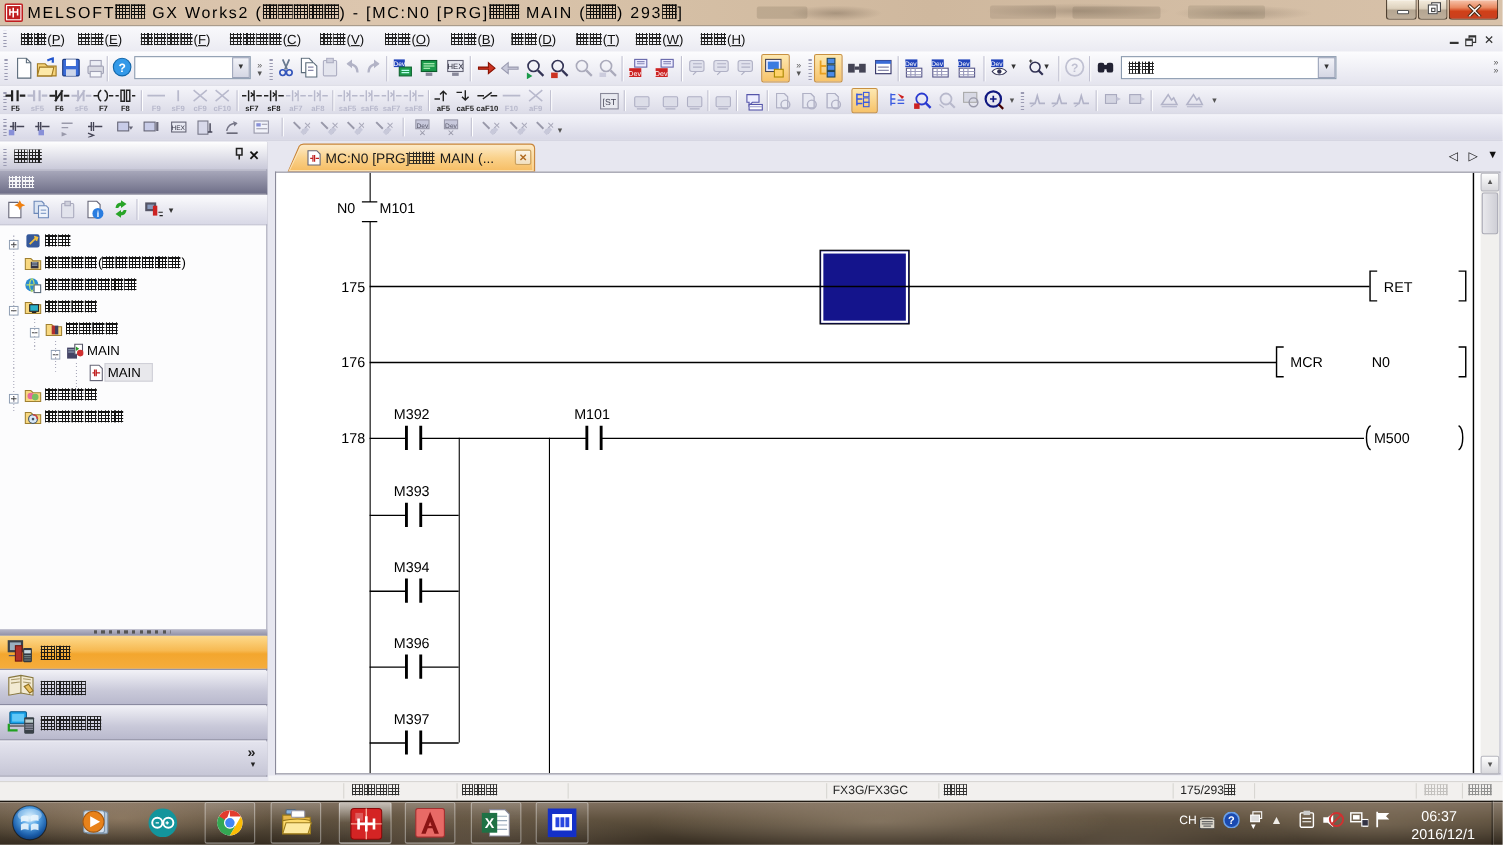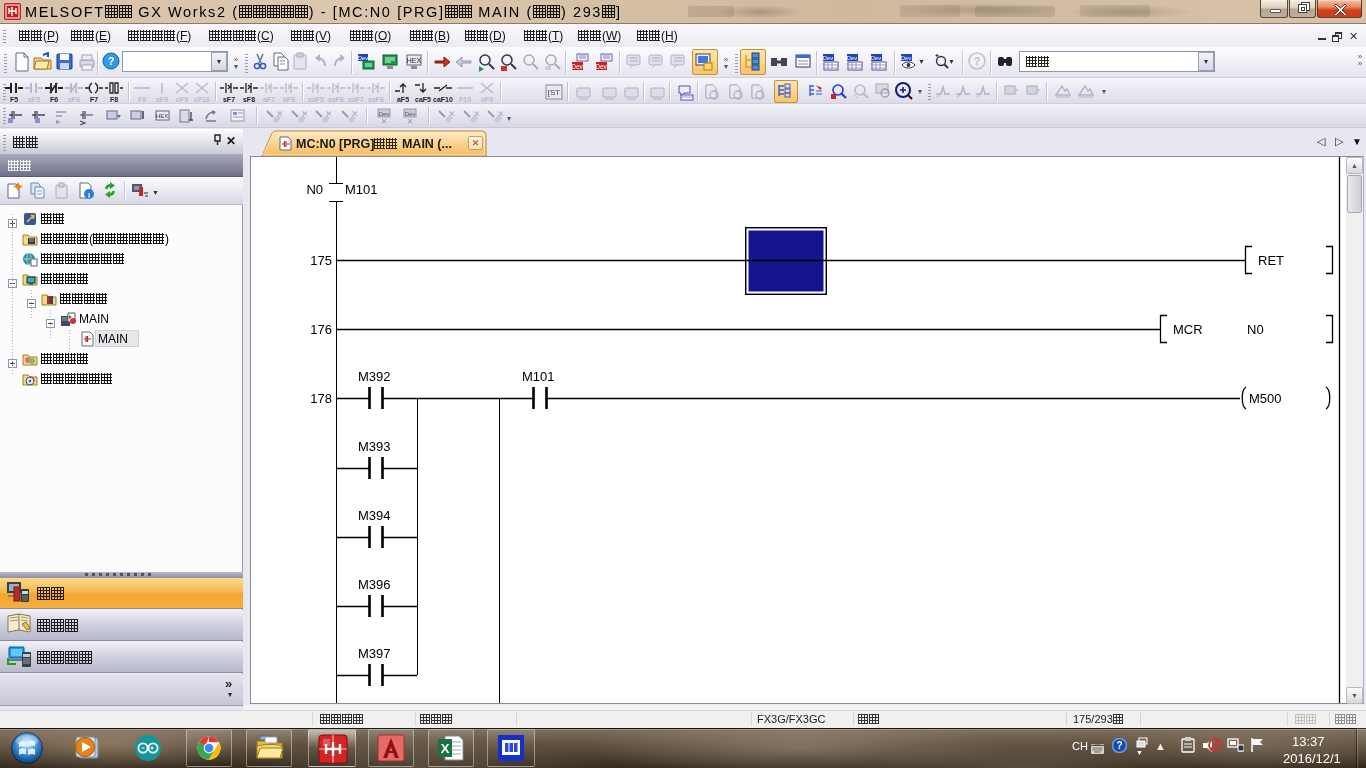--- a/index.html
+++ b/index.html
@@ -708,21 +708,21 @@
         <stop offset="1" stop-color="#f6bc62"></stop>
       </linearGradient>
     </defs>
     <path d="M12 26 L22 3 Q23 1 26 1 L232 1 Q236 1 236 5 L236 26 Z" fill="url(#tabg)" stroke="#c8853a"></path>
 <path d="M13 25 L23 4 Q24 2.5 26 2.5 L231 2.5 Q234.5 2.5 234.5 5 L234.5 25 Z" fill="none" stroke="#fde8c0" opacity=".8"></path>
 </svg>
 <div class="abs" style="left:279px;top:136px"><svg width="13" height="15" style="">
       <path d="M1 1h8l3 3v10H1z" fill="#fff" stroke="#667"></path>
       <path d="M3 8h2M8 8h3M5.5 5v6M7 5v6" stroke="#c02020" stroke-width="1.1" fill="none"></path>
     </svg></div>
-<div class="abs" style="left:296px;top:137px;font-size:12.5px;font-weight:bold;color:#1a1a1a">MC:N0 [PRG]<i class="cj s12"></i><i class="cj s12"></i> MAIN (...</div>
+<div class="abs" style="left:296px;top:137px;font-size:12.5px;font-weight:normal;color:#1a1a1a">MC:N0 [PRG]<i class="cj s12"></i><i class="cj s12"></i> MAIN (...</div>
 <div class="abs" style="left:468px;top:136px;width:15px;height:14px;background:linear-gradient(#fcf5e8,#f0dfc0);border:1px solid #c8a060;border-radius:2px;font-size:9px;color:#b06a20;text-align:center;line-height:13px;font-weight:bold">✕</div>
 <div class="abs" style="left:1317px;top:135px;font-size:11px;color:#111">◁</div>
 <div class="abs" style="left:1335px;top:135px;font-size:11px;color:#111">▷</div>
 <div class="abs" style="left:1352px;top:136px;font-size:10px;color:#111">▼</div>
 <div class="abs" style="left:250px;top:156px;width:1114px;height:548px;background:#fff;border:1px solid #8a8a9a;border-right:1px solid #b0b0c0"></div>
 <div class="abs" style="left:1346px;top:157px;width:17px;height:546px;background:#f1f0ee"></div>
 <div class="abs" style="left:1346px;top:157px;width:17px;height:17px;background:linear-gradient(#fdfdfd,#d8d8dc);border:1px solid #b8b8c0;border-radius:2px;font-size:7px;color:#555;text-align:center;line-height:15px">▲</div>
 <div class="abs" style="left:1346px;top:687px;width:17px;height:17px;background:linear-gradient(#fdfdfd,#d8d8dc);border:1px solid #b8b8c0;border-radius:2px;font-size:7px;color:#555;text-align:center;line-height:15px">▼</div>
 <div class="abs" style="left:1347px;top:175px;width:15px;height:38px;background:linear-gradient(90deg,#e8e8ec,#cfcfd6);border:1px solid #a8a8b4;border-radius:2px"></div>
 <svg class="abs" width="1093" height="546" style="left:252px;top:157px" font-family="Liberation Sans, sans-serif" fill="#000">
@@ -893,13 +893,13 @@
 <div class="abs" style="left:1227px;top:738px"><svg width="17" height="14" style="">
       <rect x="1" y="1" width="10" height="8" fill="none" stroke="#fff" stroke-width="1.3"></rect>
       <rect x="3" y="3" width="6" height="4" fill="#fff"></rect>
       <path d="M12 13h4v-4" stroke="#fff" fill="none"></path>
       <rect x="11" y="7" width="6" height="6" fill="#334" stroke="#fff"></rect>
     </svg></div>
 <div class="abs" style="left:1250px;top:737px"><svg width="16" height="16" style="">
       <path d="M2 1v14" stroke="#fff" stroke-width="1.6"></path>
       <path d="M2 2h11l-3 3 3 3H2z" fill="#fff"></path>
     </svg></div>
-<div class="abs" style="left:1292px;top:734px;font-size:13px;color:#fff">13:37</div>
+<div class="abs" style="left:1292px;top:734px;font-size:13px;color:#fff">06:37</div>
 <div class="abs" style="left:1283px;top:751px;font-size:13px;color:#fff">2016/12/1</div>
 </body></html>

